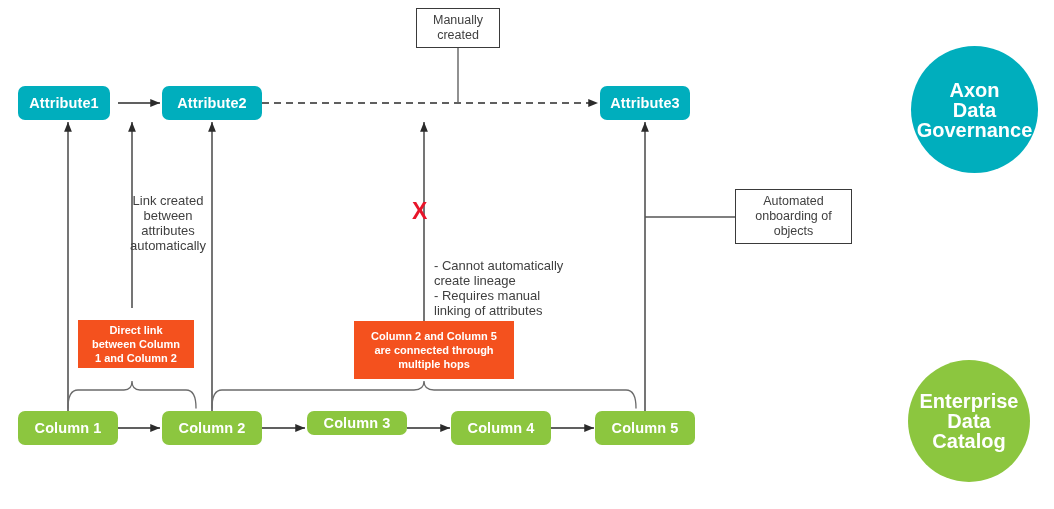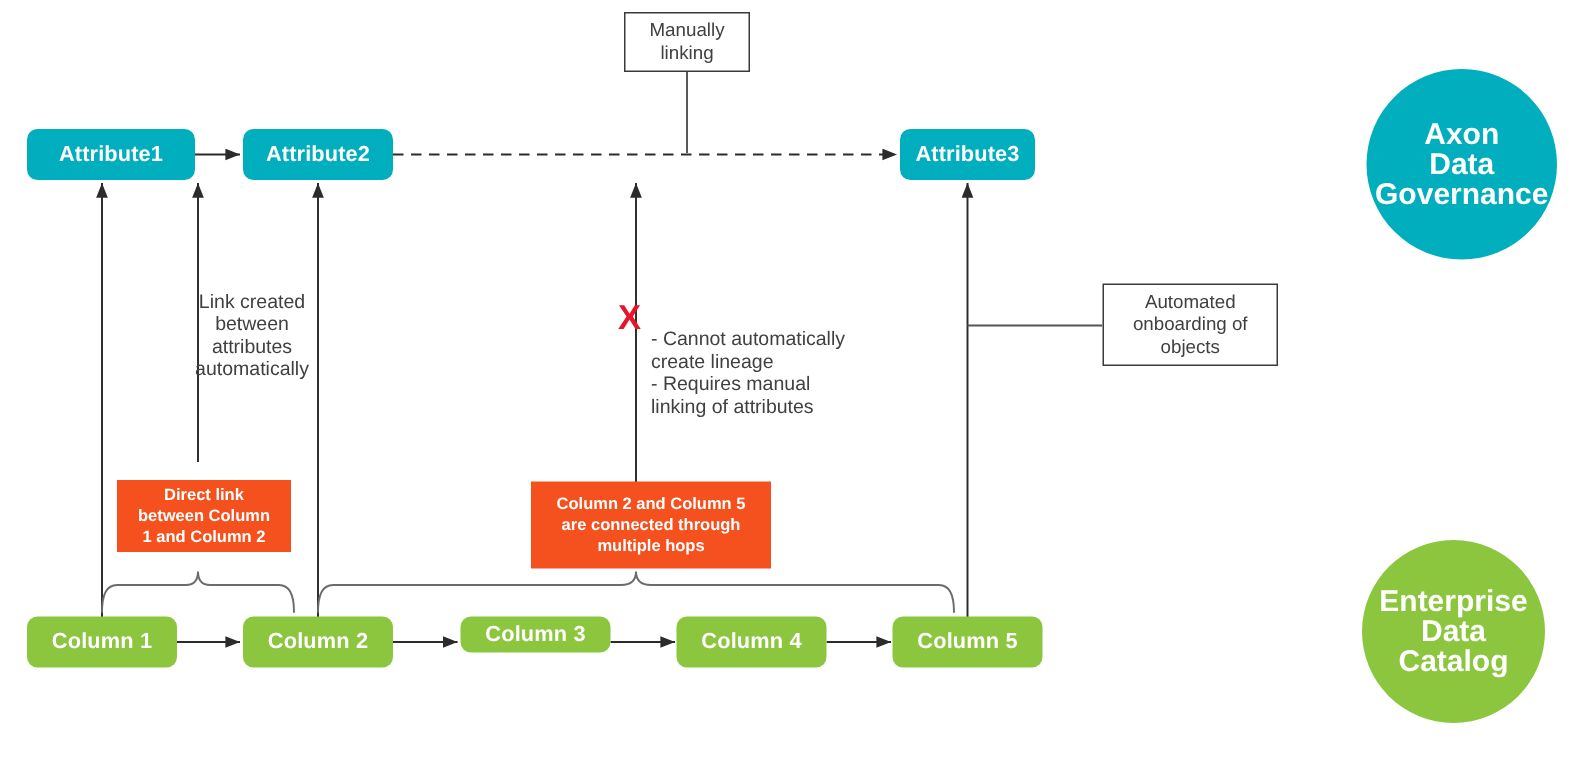--- a/index.html
+++ b/index.html
@@ -77,21 +77,21 @@
   
   .plain {
     position: absolute;
     color: #404040;
     font-size: 13px;
     line-height: 15px;
     white-space: pre-line;
     box-sizing: border-box;
   }
   .plain.center { text-align: center; }
-  .plain.left   { text-align: left; }
+  .plain.left   { text-align: left; margin-top: 40px; }
 
   
   .xmark {
     position: absolute;
     color: #E8152A;
     font-weight: bold;
     font-size: 23px;
     line-height: 23px;
     font-family: "Liberation Sans", sans-serif;
   }
@@ -163,21 +163,21 @@
 
     <g stroke="#6b6b6b" stroke-width="1.3" fill="none" stroke-linecap="round">
       <path d="M68,408 Q68,390 78,390 L124,390 Q132,390 132,381
                Q132,390 140,390 L186,390 Q196,390 196,408"></path>
 
       <path d="M212,408 Q212,390 222,390 L414,390 Q424,390 424,381
                Q424,390 434,390 L626,390 Q636,390 636,408"></path>
     </g>
   </svg>
 
-  <div class="node attr" style="left:18px;  top:86px; width:112px; height:34px;">
+  <div class="node attr" style="left:18px;  top:86px; width:92px; height:34px;">
     <span>Attribute1</span>
   </div>
 
   <div class="node attr" style="left:162px; top:86px; width:100px; height:34px;">
     <span>Attribute2</span>
   </div>
 
   <div class="node attr" style="left:600px; top:86px; width:90px; height:34px;">
     <span>Attribute3</span>
   </div>
@@ -196,21 +196,21 @@
 
   <div class="node col" style="left:451px; top:411px; width:100px; height:34px;">
     <span>Column 4</span>
   </div>
 
   <div class="node col" style="left:595px; top:411px; width:100px; height:34px;">
     <span>Column 5</span>
   </div>
 
   <div class="note" style="left:416px; top:8px; width:84px; height:40px; white-space:pre-line;">Manually
-linking</div>
+created</div>
 
   <div class="note" style="left:735px; top:189px; width:117px; height:55px; white-space:pre-line;">Automated
 onboarding of
 objects</div>
 
   <div class="plain center" style="left:122px; top:193px; width:92px;">Link created
 between
 attributes
 automatically</div>
 

